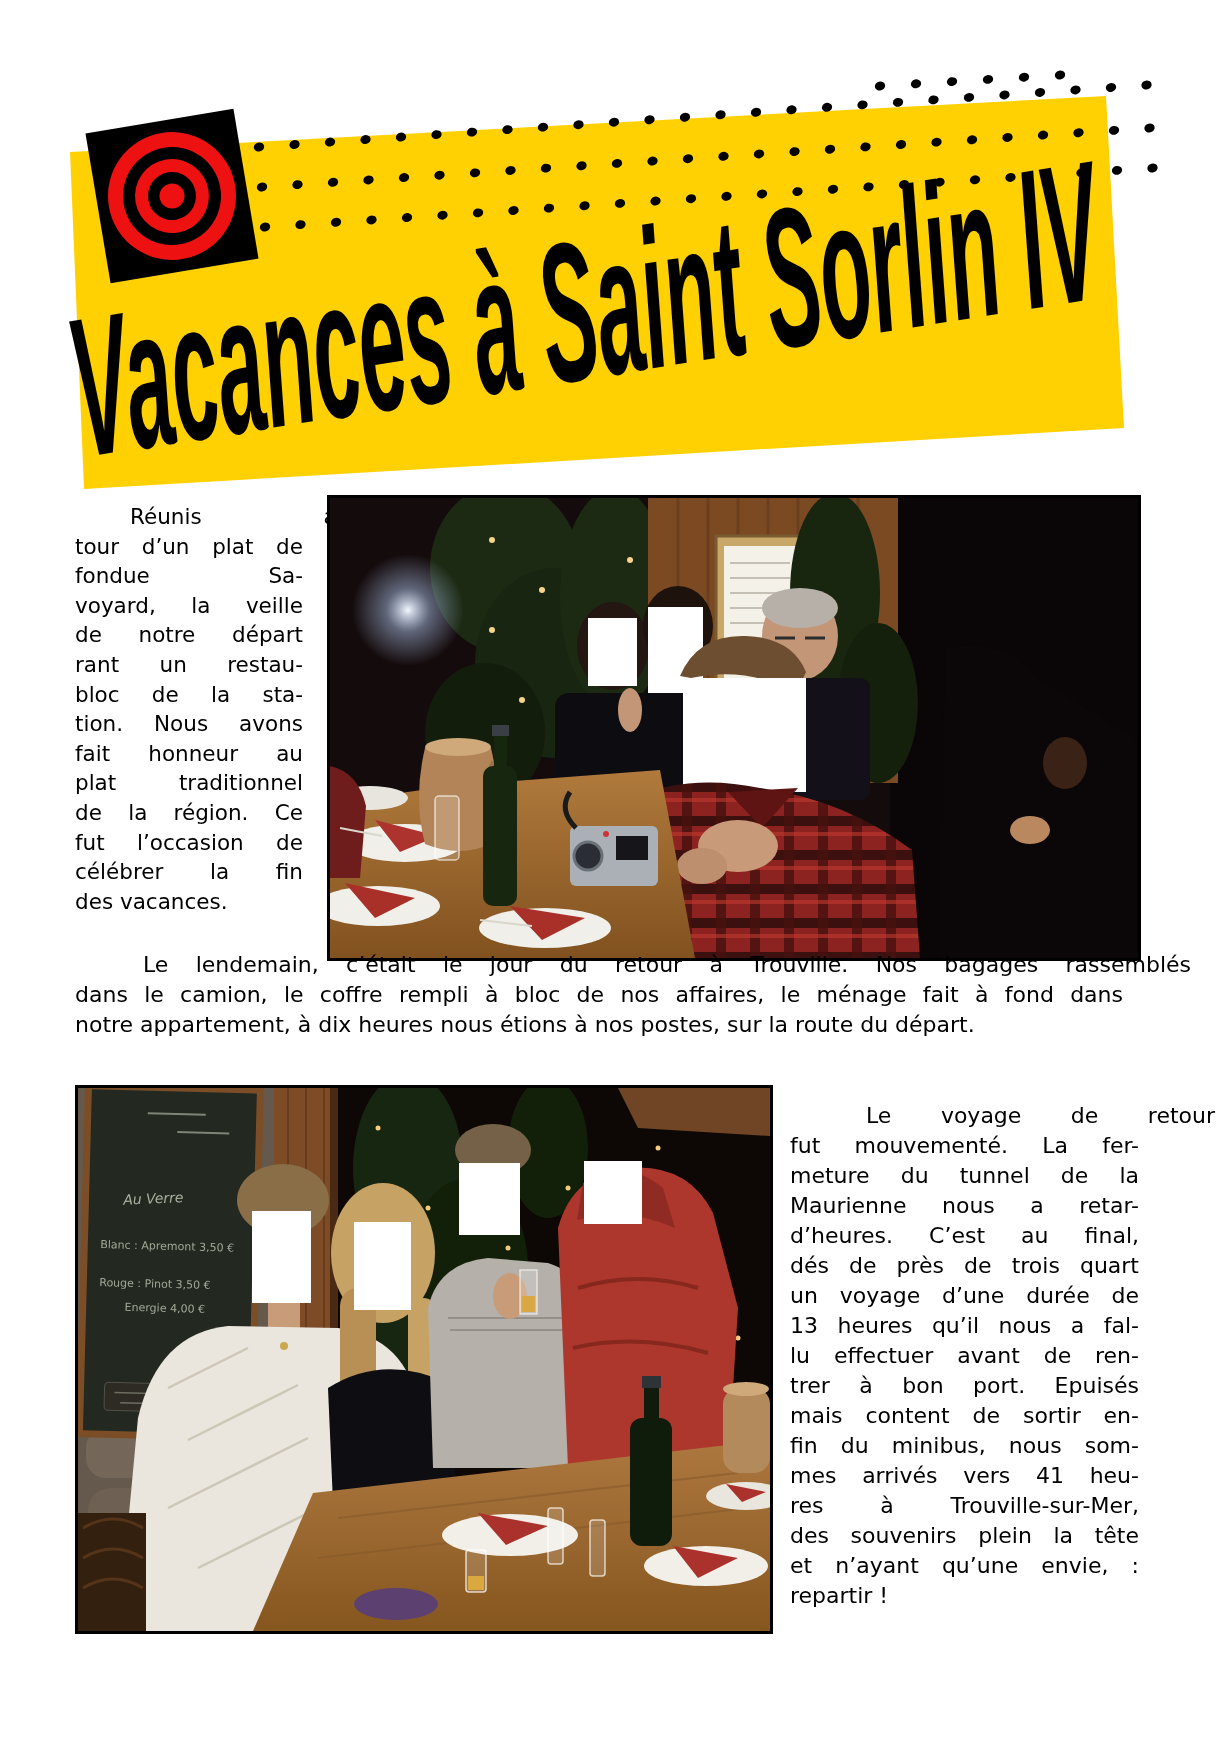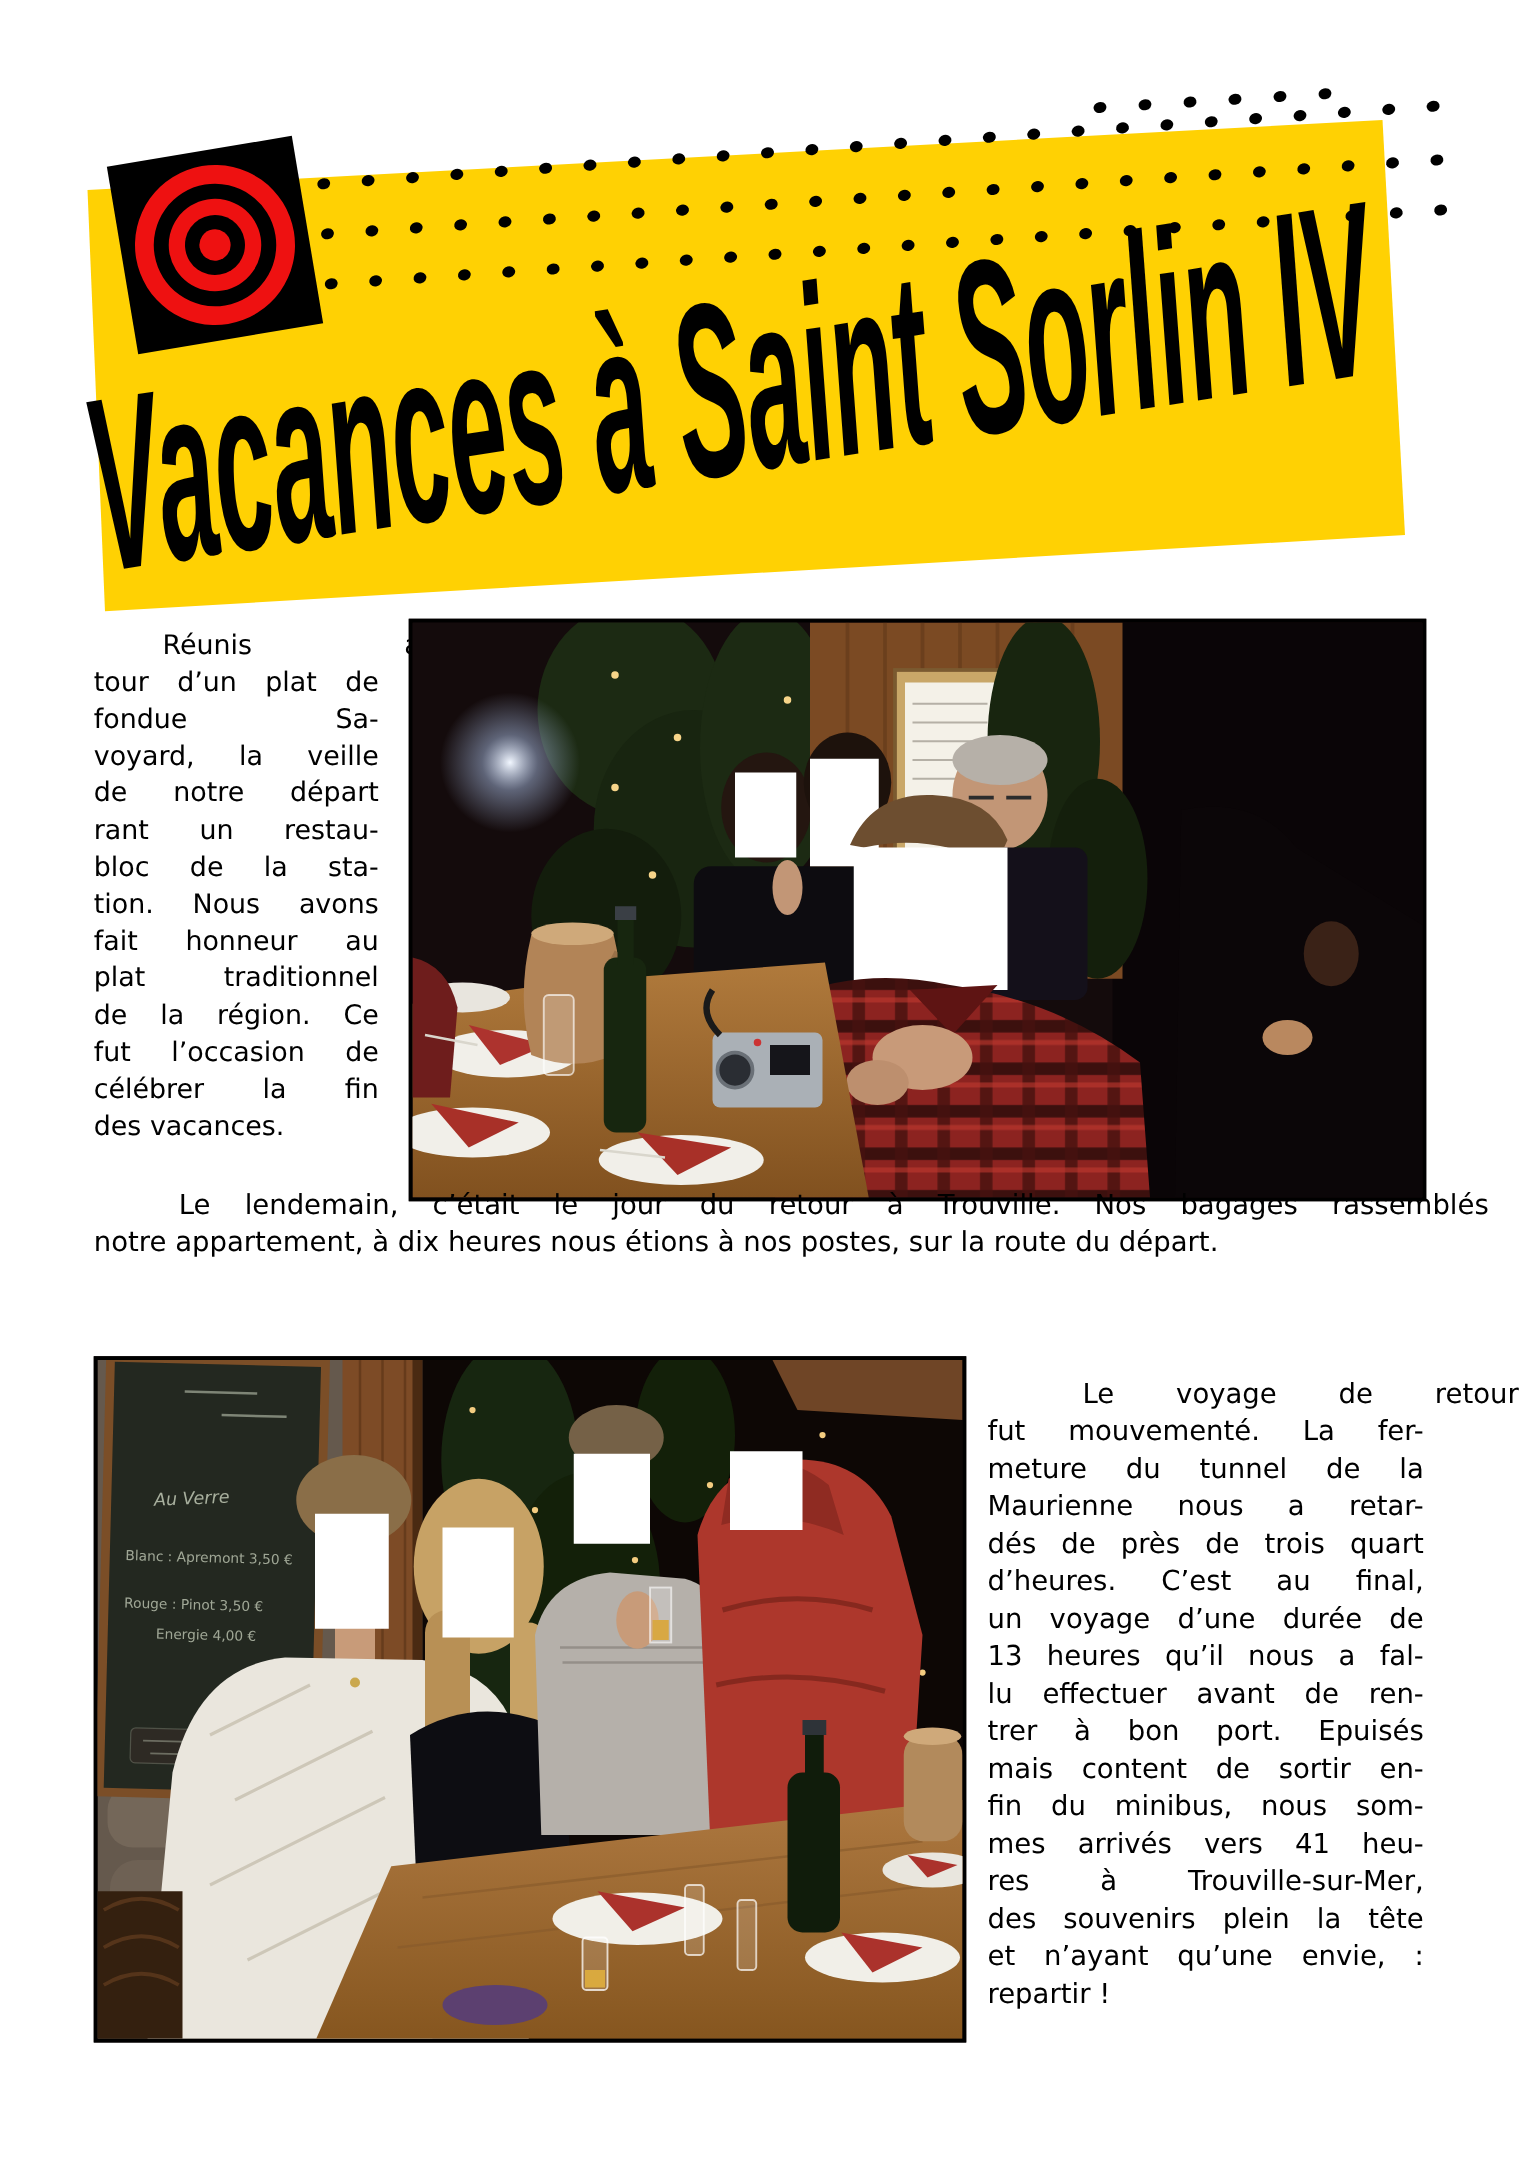--- a/index.html
+++ b/index.html
@@ -252,20 +252,21 @@
         <circle cx="276" cy="336" r="3" fill="#c33"></circle>
         <path d="M246,330 q-18,-18 -6,-36" stroke="#1a1a1a" stroke-width="5" fill="none"></path>
       </g>
       <path d="M0,268 q28,6 36,40 L30,380 H0 z" fill="#6e1d1c"></path>
       <path d="M10,330 l42,8 M150,422 l52,6" stroke="#d9d6cc" stroke-width="2"></path>
     </svg>
   </div>
 
   <div class="para para-mid">
       <div class="line">Le lendemain, c’était le jour du retour à Trouville. Nos bagages rassemblés</div>
+      <div class="line">dans le camion, le coffre rempli à bloc de nos affaires, le ménage fait à fond dans</div>
       <div class="line">notre appartement, à dix heures nous étions à nos postes, sur la route du départ.</div>
     </div>
 
   <div class="photo-frame photo2">
     <svg width="692" height="543" viewBox="0 0 692 543">
       <defs>
         <linearGradient id="tableWood2" x1="0" y1="0" x2="0" y2="1">
           <stop offset="0%" stop-color="#ad7840"></stop>
             <stop offset="100%" stop-color="#86561f"></stop>
         </linearGradient>
@@ -390,22 +391,22 @@
         <path d="M5,440 q30,-18 60,0 M5,470 q30,-18 60,0 M5,500 q30,-18 60,0" stroke="#55341a" stroke-width="3" fill="none"></path>
       </g>
     </svg>
   </div>
 
   <div class="para para-right">
       <div class="line">Le voyage de retour</div>
       <div class="line">fut mouvementé. La fer-</div>
       <div class="line">meture du tunnel de la</div>
       <div class="line">Maurienne nous a retar-</div>
+      <div class="line">d’heures. C’est au final,</div>
       <div class="line">dés de près de trois quart</div>
-      <div class="line">d’heures. C’est au final,</div>
       <div class="line">un voyage d’une durée de</div>
       <div class="line">13 heures qu’il nous a fal-</div>
       <div class="line">lu effectuer avant de ren-</div>
       <div class="line">trer à bon port. Epuisés</div>
       <div class="line">mais content de sortir en-</div>
       <div class="line">fin du minibus, nous som-</div>
       <div class="line">mes arrivés vers 41 heu-</div>
       <div class="line">res à Trouville-sur-Mer,</div>
       <div class="line">des souvenirs plein la tête</div>
       <div class="line">et n’ayant qu’une envie, :</div>

